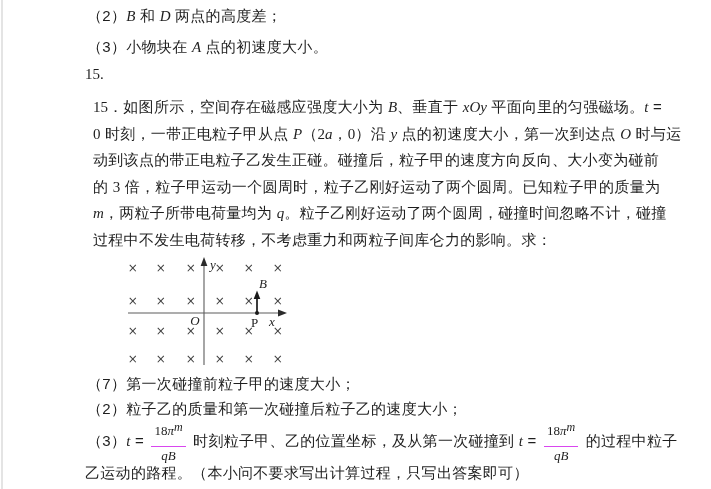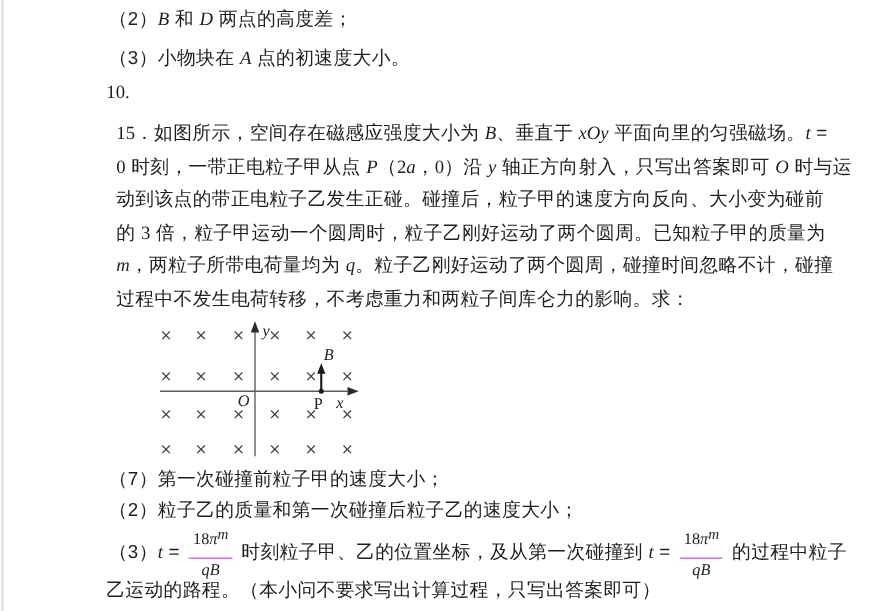--- a/index.html
+++ b/index.html
@@ -44,25 +44,25 @@
 </style>
 </head>
 <body>
 
 <div class="page">
   <div class="edge-line"></div>
 
   <div class="tline" style="left:87px;top:6px;"><span>（2）</span><span class="s-i">B</span><span> 和 </span><span class="s-i">D</span><span> 两点的高度差；</span></div>
   <div class="tline" style="left:87px;top:37px;"><span>（3）小物块在 </span><span class="s-i">A</span><span> 点的初速度大小。</span></div>
 
-  <div class="tline num15" style="left:85px;top:65px;">10.</div>
+  <div class="tline num15" style="left:85px;top:65px;">15.</div>
 
   <div class="para">
     <div class="pline"><span class="s-r">15</span><span>．如图所示，空间存在磁感应强度大小为 </span><span class="s-i">B</span><span>、垂直于 </span><span class="s-i">xOy</span><span> 平面向里的匀强磁场。</span><span class="s-i">t</span><span> =</span></div>
-    <div class="pline"><span class="s-r">0</span><span> 时刻，一带正电粒子甲从点 </span><span class="s-i">P</span><span>（</span><span class="s-r">2</span><span class="s-i">a</span><span>，</span><span class="s-r">0</span><span>）沿 </span><span class="s-i">y</span><span> 轴正方向射入，只写出答案即可 </span><span class="s-i">O</span><span> 时与运</span></div>
+    <div class="pline"><span class="s-r">0</span><span> 时刻，一带正电粒子甲从点 </span><span class="s-i">P</span><span>（</span><span class="s-r">2</span><span class="s-i">a</span><span>，</span><span class="s-r">0</span><span>）沿 </span><span class="s-i">y</span><span> 点的初速度大小，第一次到达点 </span><span class="s-i">O</span><span> 时与运</span></div>
     <div class="pline"><span>动到该点的带正电粒子乙发生正碰。碰撞后，粒子甲的速度方向反向、大小变为碰前</span></div>
     <div class="pline"><span>的 </span><span class="s-r">3</span><span> 倍，粒子甲运动一个圆周时，粒子乙刚好运动了两个圆周。已知粒子甲的质量为</span></div>
     <div class="pline"><span class="s-i">m</span><span>，两粒子所带电荷量均为 </span><span class="s-i">q</span><span>。粒子乙刚好运动了两个圆周，碰撞时间忽略不计，碰撞</span></div>
     <div class="pline"><span>过程中不发生电荷转移，不考虑重力和两粒子间库仑力的影响。求：</span></div>
   </div>
 
   <svg class="fig" width="180" height="120" viewBox="0 0 180 120">
     <g id="field-marks">
         <text x="18" y="20" class="mark">×</text>
         <text x="46" y="20" class="mark">×</text>

